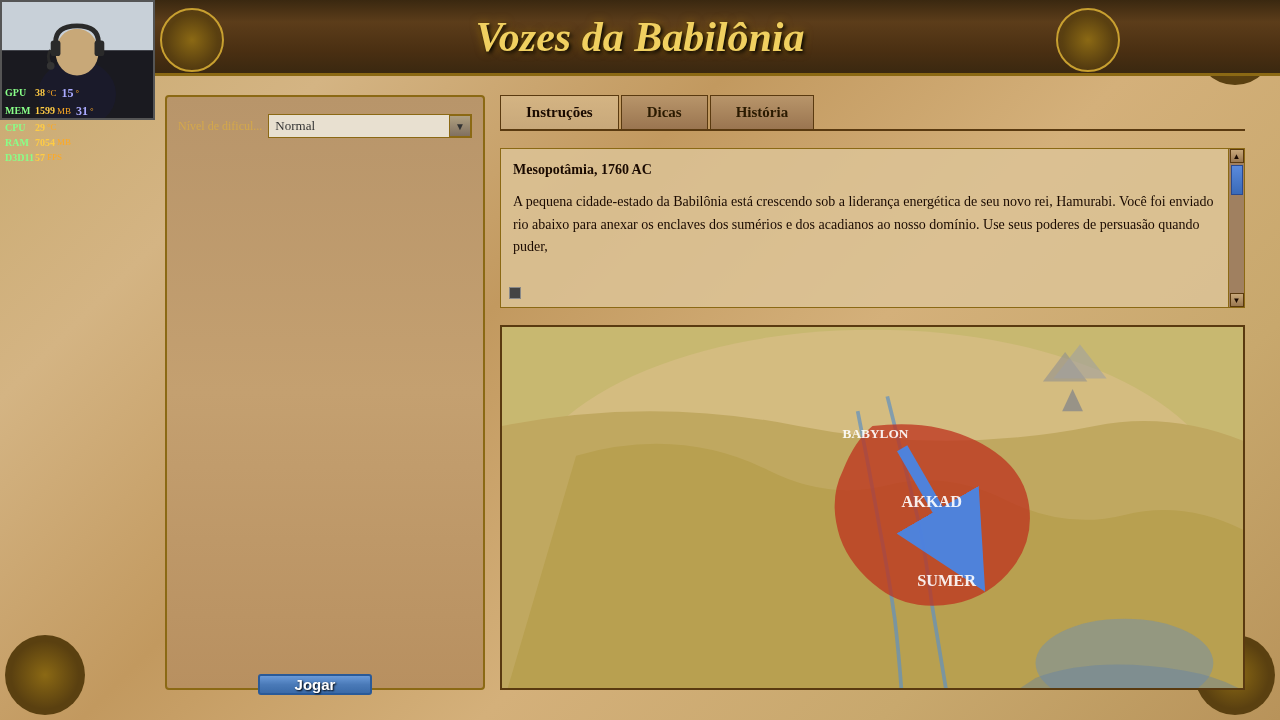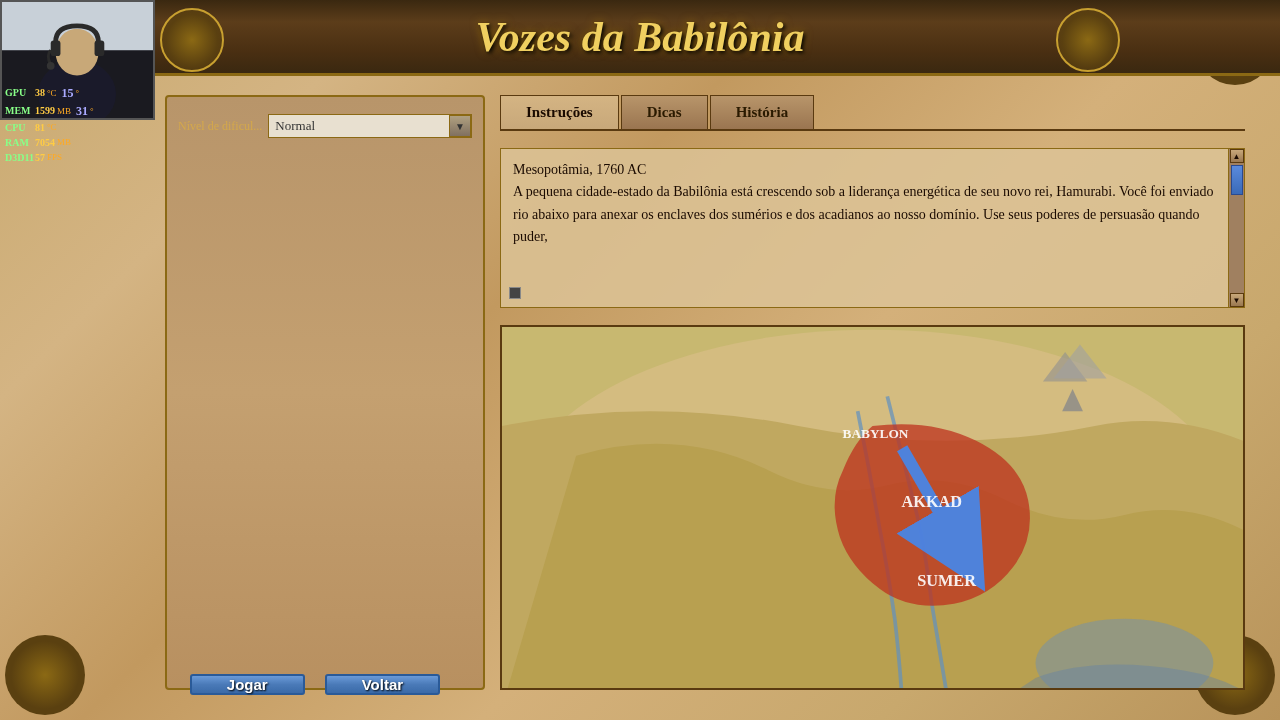--- a/index.html
+++ b/index.html
@@ -406,21 +406,21 @@
   </div>
   <div class="stat-row">
     <span class="stat-label">MEM</span>
     <span class="stat-val">1599</span>
     <span class="stat-unit">MB</span>
     <span class="stat-val2"> &nbsp;<span>31</span></span>
     <span class="stat-unit">°</span>
   </div>
   <div class="stat-row">
     <span class="stat-label">CPU</span>
-    <span class="stat-val">81</span>
+    <span class="stat-val">29</span>
     <span class="stat-unit">°C</span>
   </div>
   <div class="stat-row">
     <span class="stat-label">RAM</span>
     <span class="stat-val">7054</span>
     <span class="stat-unit">MB</span>
   </div>
   <div class="stat-row">
     <span class="stat-label">D3D11</span>
     <span class="stat-val">57</span>
@@ -450,21 +450,21 @@
       <div class="tab">
         <span>Dicas</span>
       </div>
       <div class="tab">
         <span>História</span>
       </div>
     </div>
 
     <div class="info-content">
       <div style="padding-right: 18px;">
-        <div class="info-text" style="">Mesopotâmia, 1760 AC</div>
+        <div class="info-text" style="margin-bottom:10px;font-weight:bold;">Mesopotâmia, 1760 AC</div>
         <div class="info-text">A pequena cidade-estado da Babilônia está crescendo sob a liderança energética de seu novo rei, Hamurabi. Você foi enviado rio abaixo para anexar os enclaves dos sumérios e dos acadianos ao nosso domínio. Use seus poderes de persuasão quando puder,</div>
       </div>
       <div class="scrollbar-right">
         <div class="scroll-btn">▲</div>
         <div class="scroll-thumb"></div>
         <div style="flex:1;"></div>
         <div class="scroll-btn">▼</div>
       </div>
       <div class="audio-indicator"></div>
     </div>
@@ -506,14 +506,13 @@
           <polygon points="385,55 392,70 378,70" fill="#888888" opacity="0.8"></polygon>
         </svg>
       </div>
     </div>
 
   </div>
 </div>
 
 <div class="bottom-buttons">
   <button class="action-btn">Jogar</button>
-  <button class="action-btn">Voltar</button>
 </div>
 
 </body></html>

